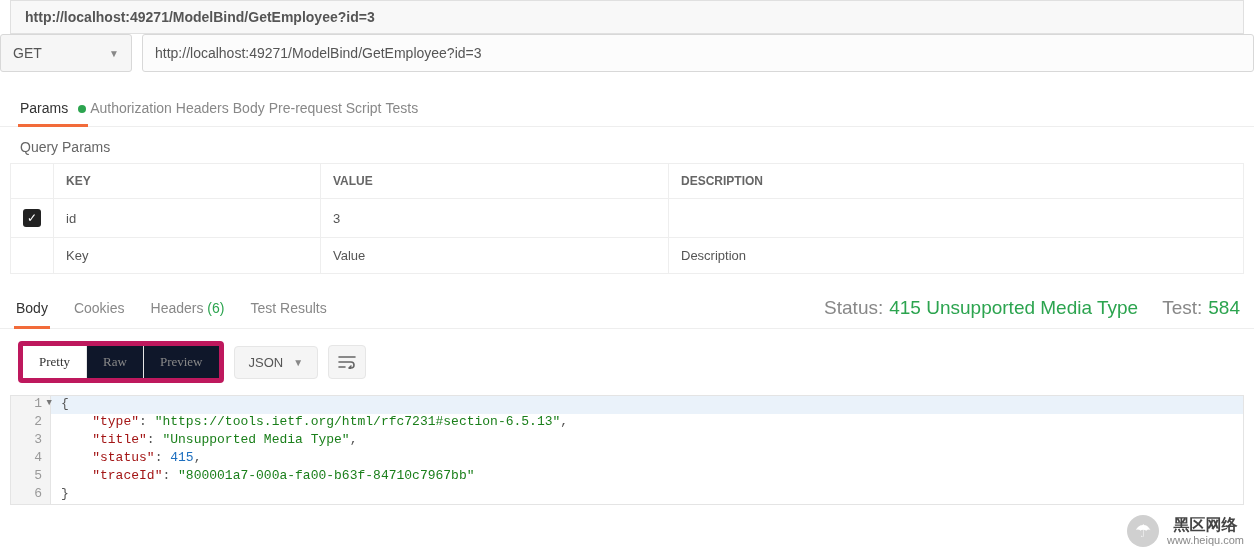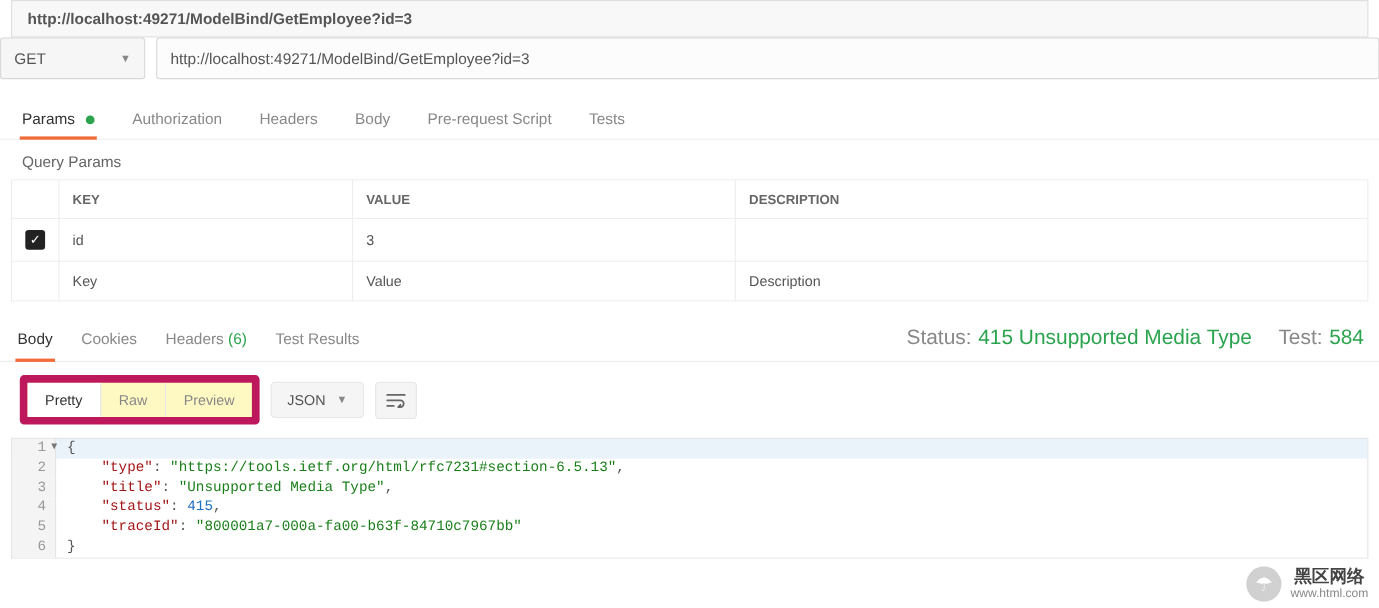--- a/index.html
+++ b/index.html
@@ -41,21 +41,20 @@
     flex: 1;
     border: 1px solid #d8d8d8;
     border-radius: 3px;
     background: #fcfcfc;
     padding: 10px 12px;
     font-size: 14px;
     color: #555;
   }
   .tabs {
     display: flex;
-    gap: 30px;
     padding: 0 18px;
     border-bottom: 1px solid #eee;
     margin-top: 18px;
   }
   .tab {
     padding: 10px 2px 10px 2px;
     font-size: 14px;
     color: #888;
     cursor: pointer;
     position: relative;
@@ -149,24 +148,25 @@
   }
   .resp-meta .val { color: #2ca44f; }
   .view-toolbar {
     display: flex;
     gap: 10px;
     padding: 12px 18px;
     align-items: center;
   }
   .seg-group {
     display: flex;
-    background: #fef9c3;
-    border: 7px solid #be185d;
+    background: #0f172a;
+    border: 5px solid #be185d;
     border-radius: 4px;
     overflow: hidden;
+    font-family: Liberation Serif, serif;
   }
   .seg {
     padding: 8px 16px;
     font-size: 13px;
     color: #888;
     cursor: pointer;
   }
   .seg.active { color: #333; background: #fff; border-right: 1px solid #e6e6e6; }
   .seg:not(:last-child) { border-right: 1px solid #e6e6e6; }
   .fmt-select {
@@ -367,15 +367,15 @@
   <div class="code-line">
     <div class="gutter">6</div>
     <div class="code"><span class="tok-p">}</span></div>
   </div>
 </div>
 
 <div class="watermark">
   <div class="logo">☂</div>
   <div class="lines">
     <div class="t1">黑区网络</div>
-    <div class="t2">www.html.com</div>
+    <div class="t2">www.heiqu.com</div>
   </div>
 </div>
 
 </body></html>

